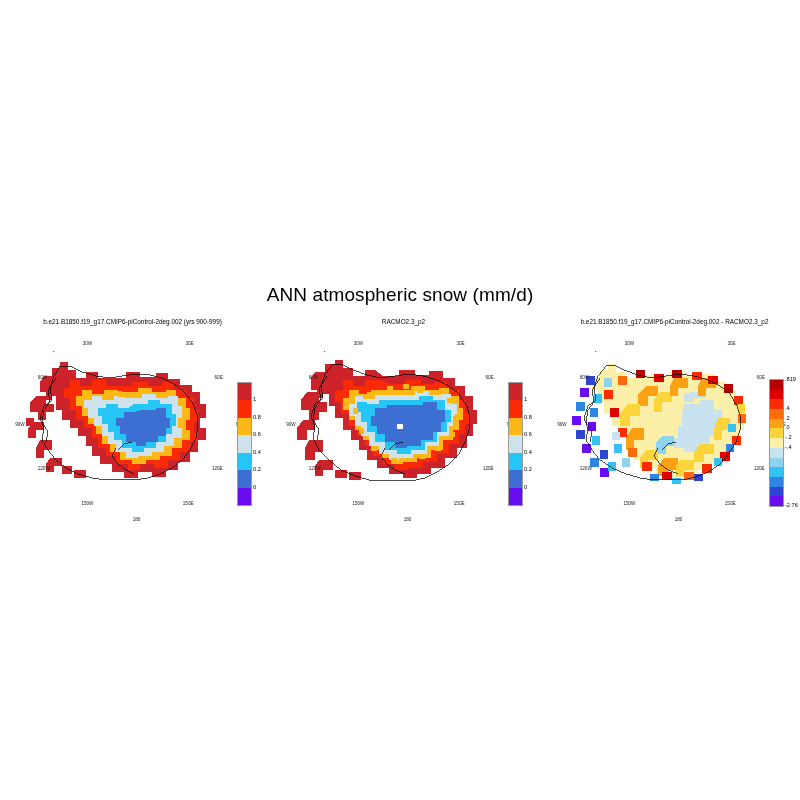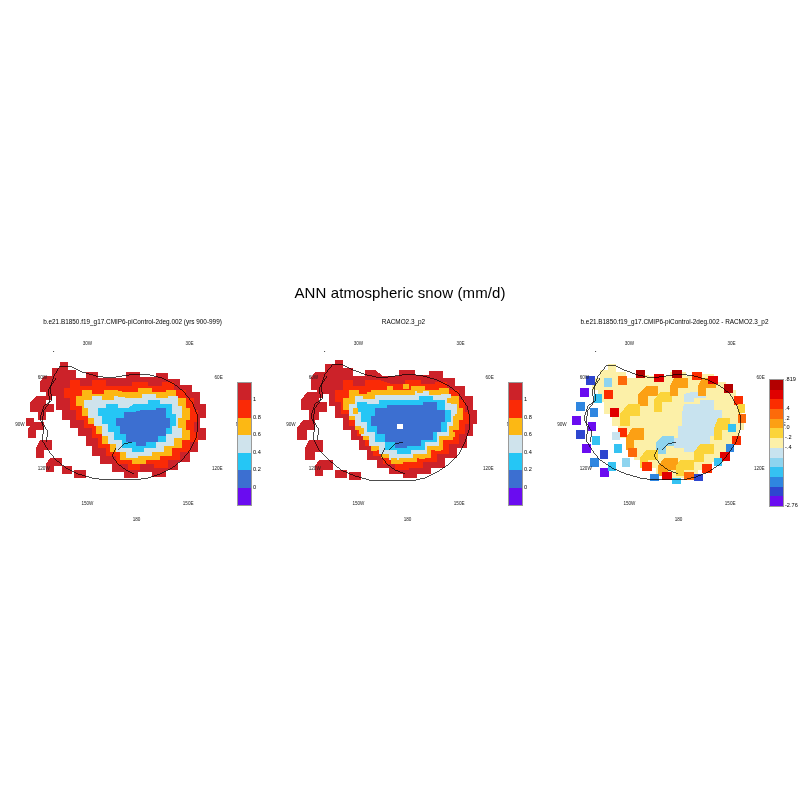--- a/index.html
+++ b/index.html
@@ -20,21 +20,21 @@
     left: 0; top: 0;
     width: 800px;
     height: 800px;
   }
   #main-title {
     position: absolute;
     left: 0;
     top: 284px;
     width: 800px;
     text-align: center;
-    font-size: 15px;
+    font-size: 19px;
     letter-spacing: 0.1px;
     color: #000;
     white-space: nowrap;
   }
   .panel {
     position: absolute;
     top: 318px;
     height: 210px;
   }
   .panel-title {

